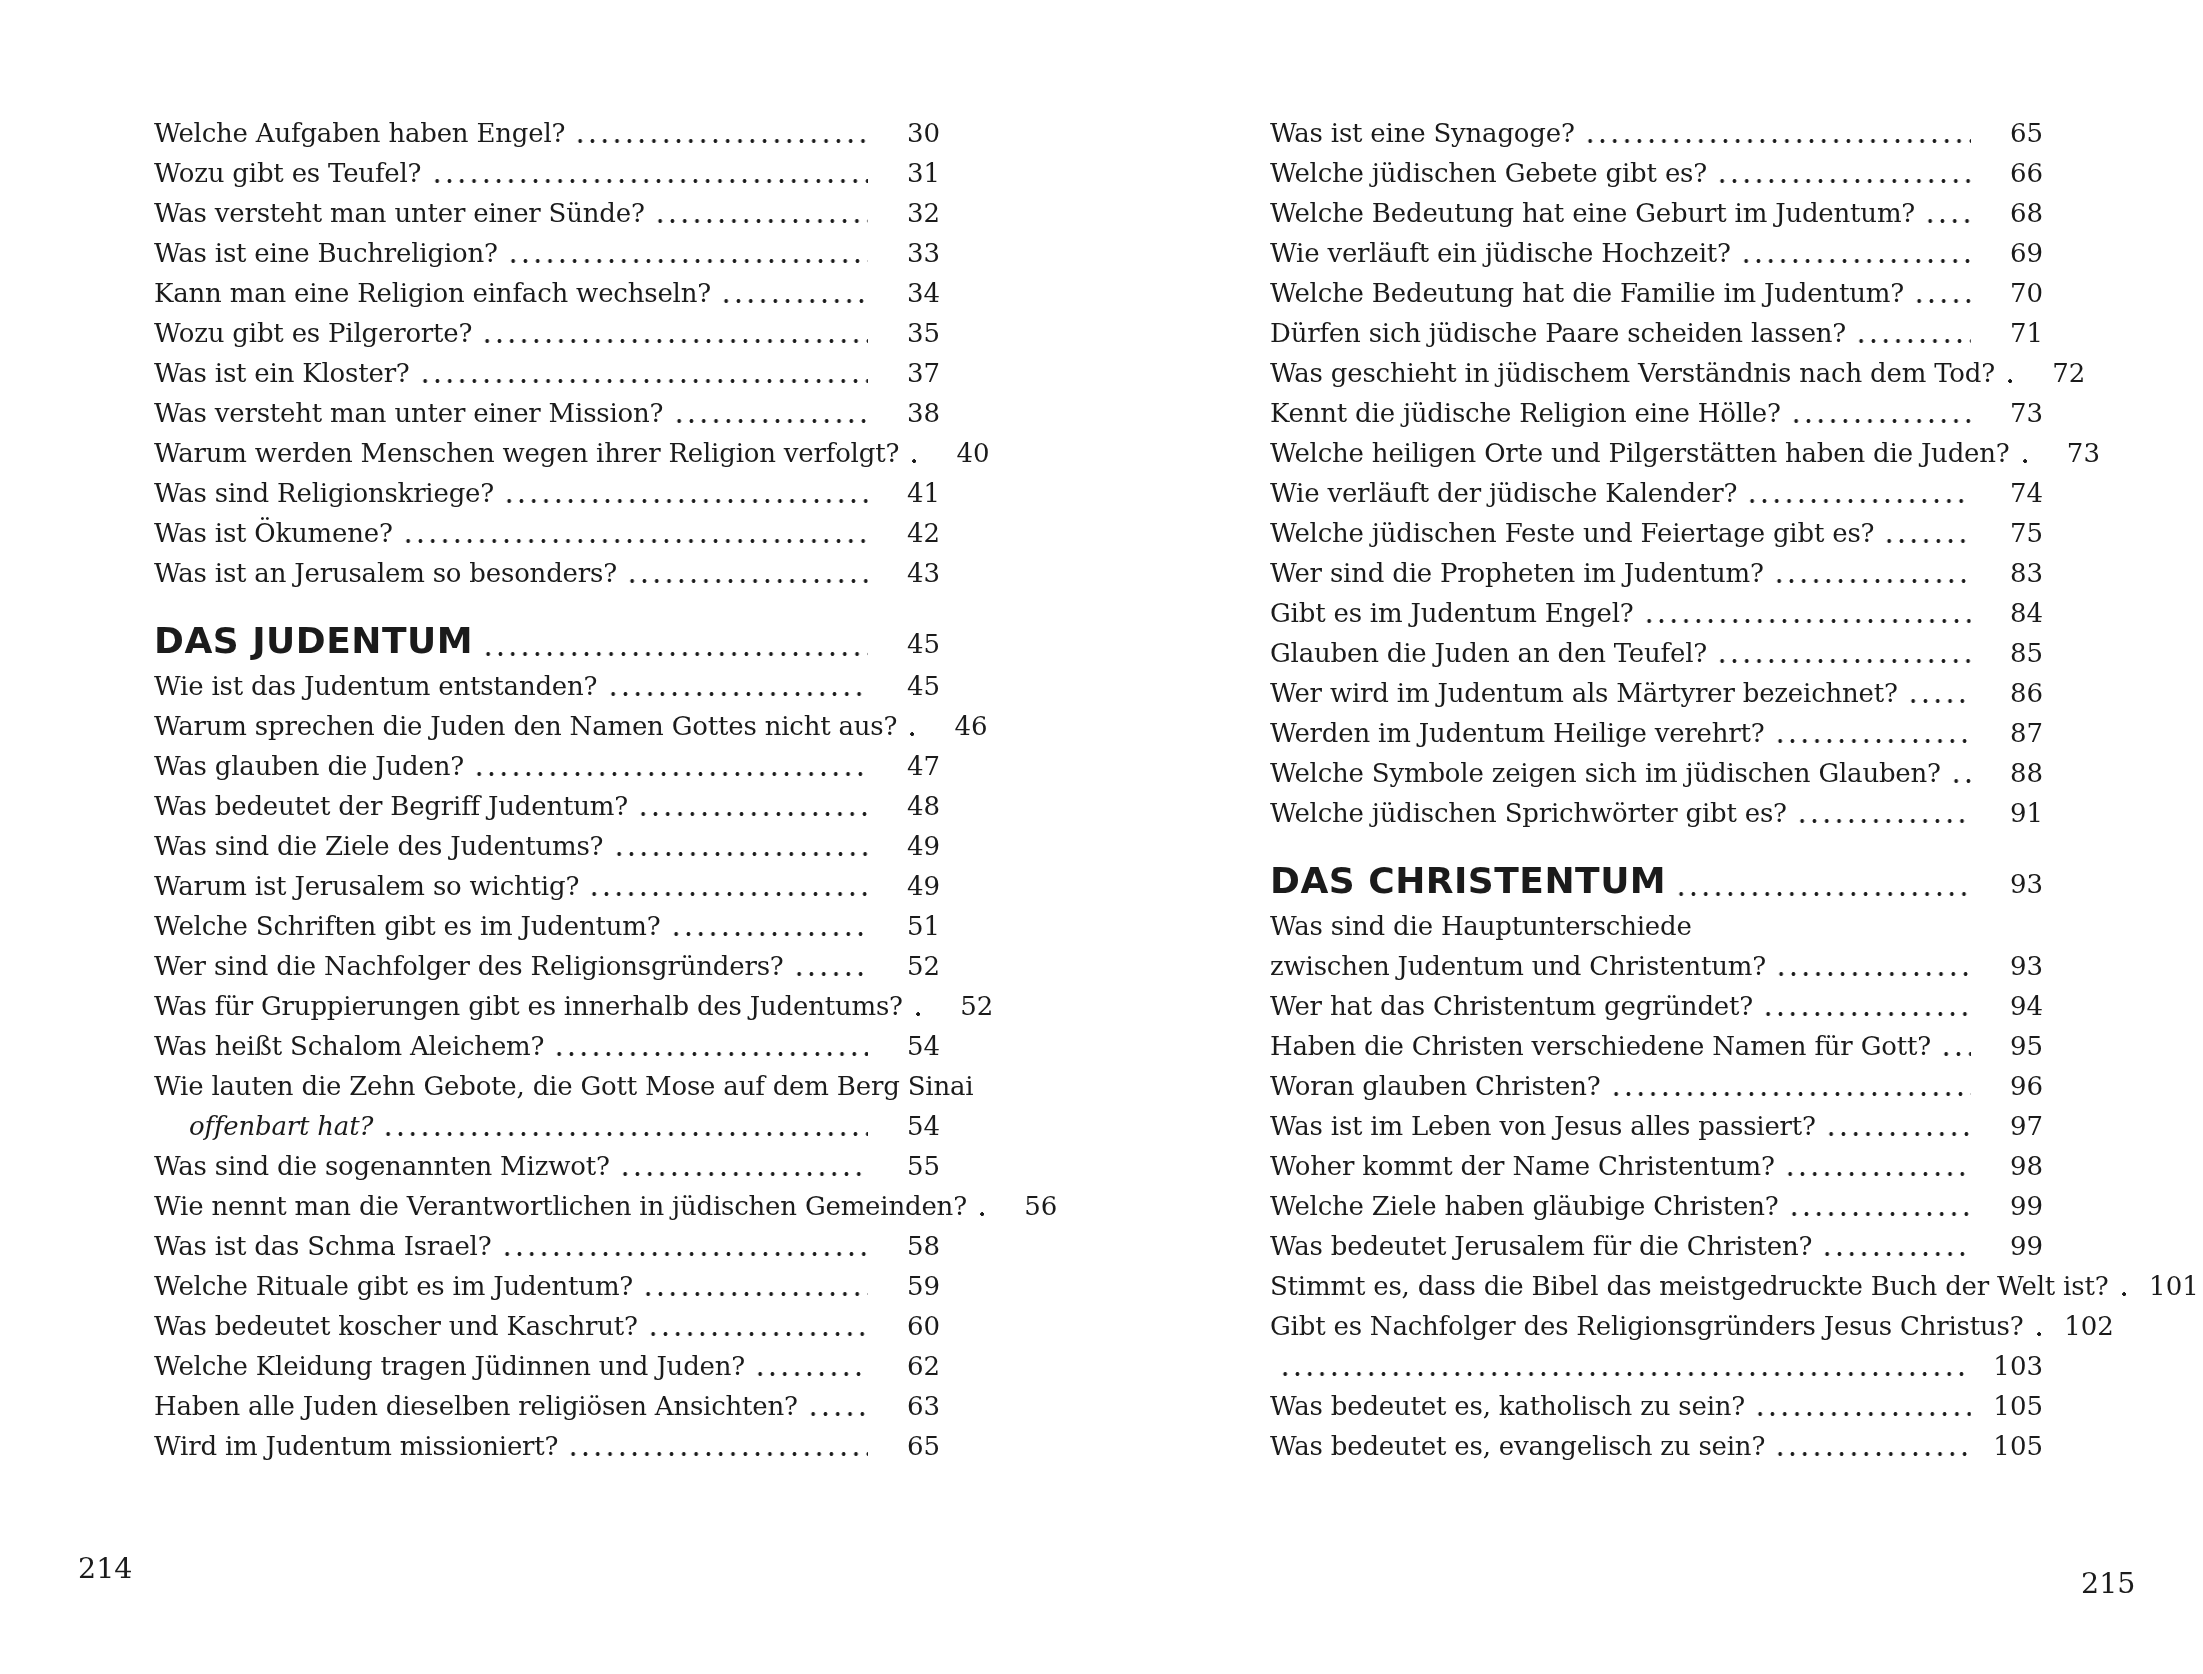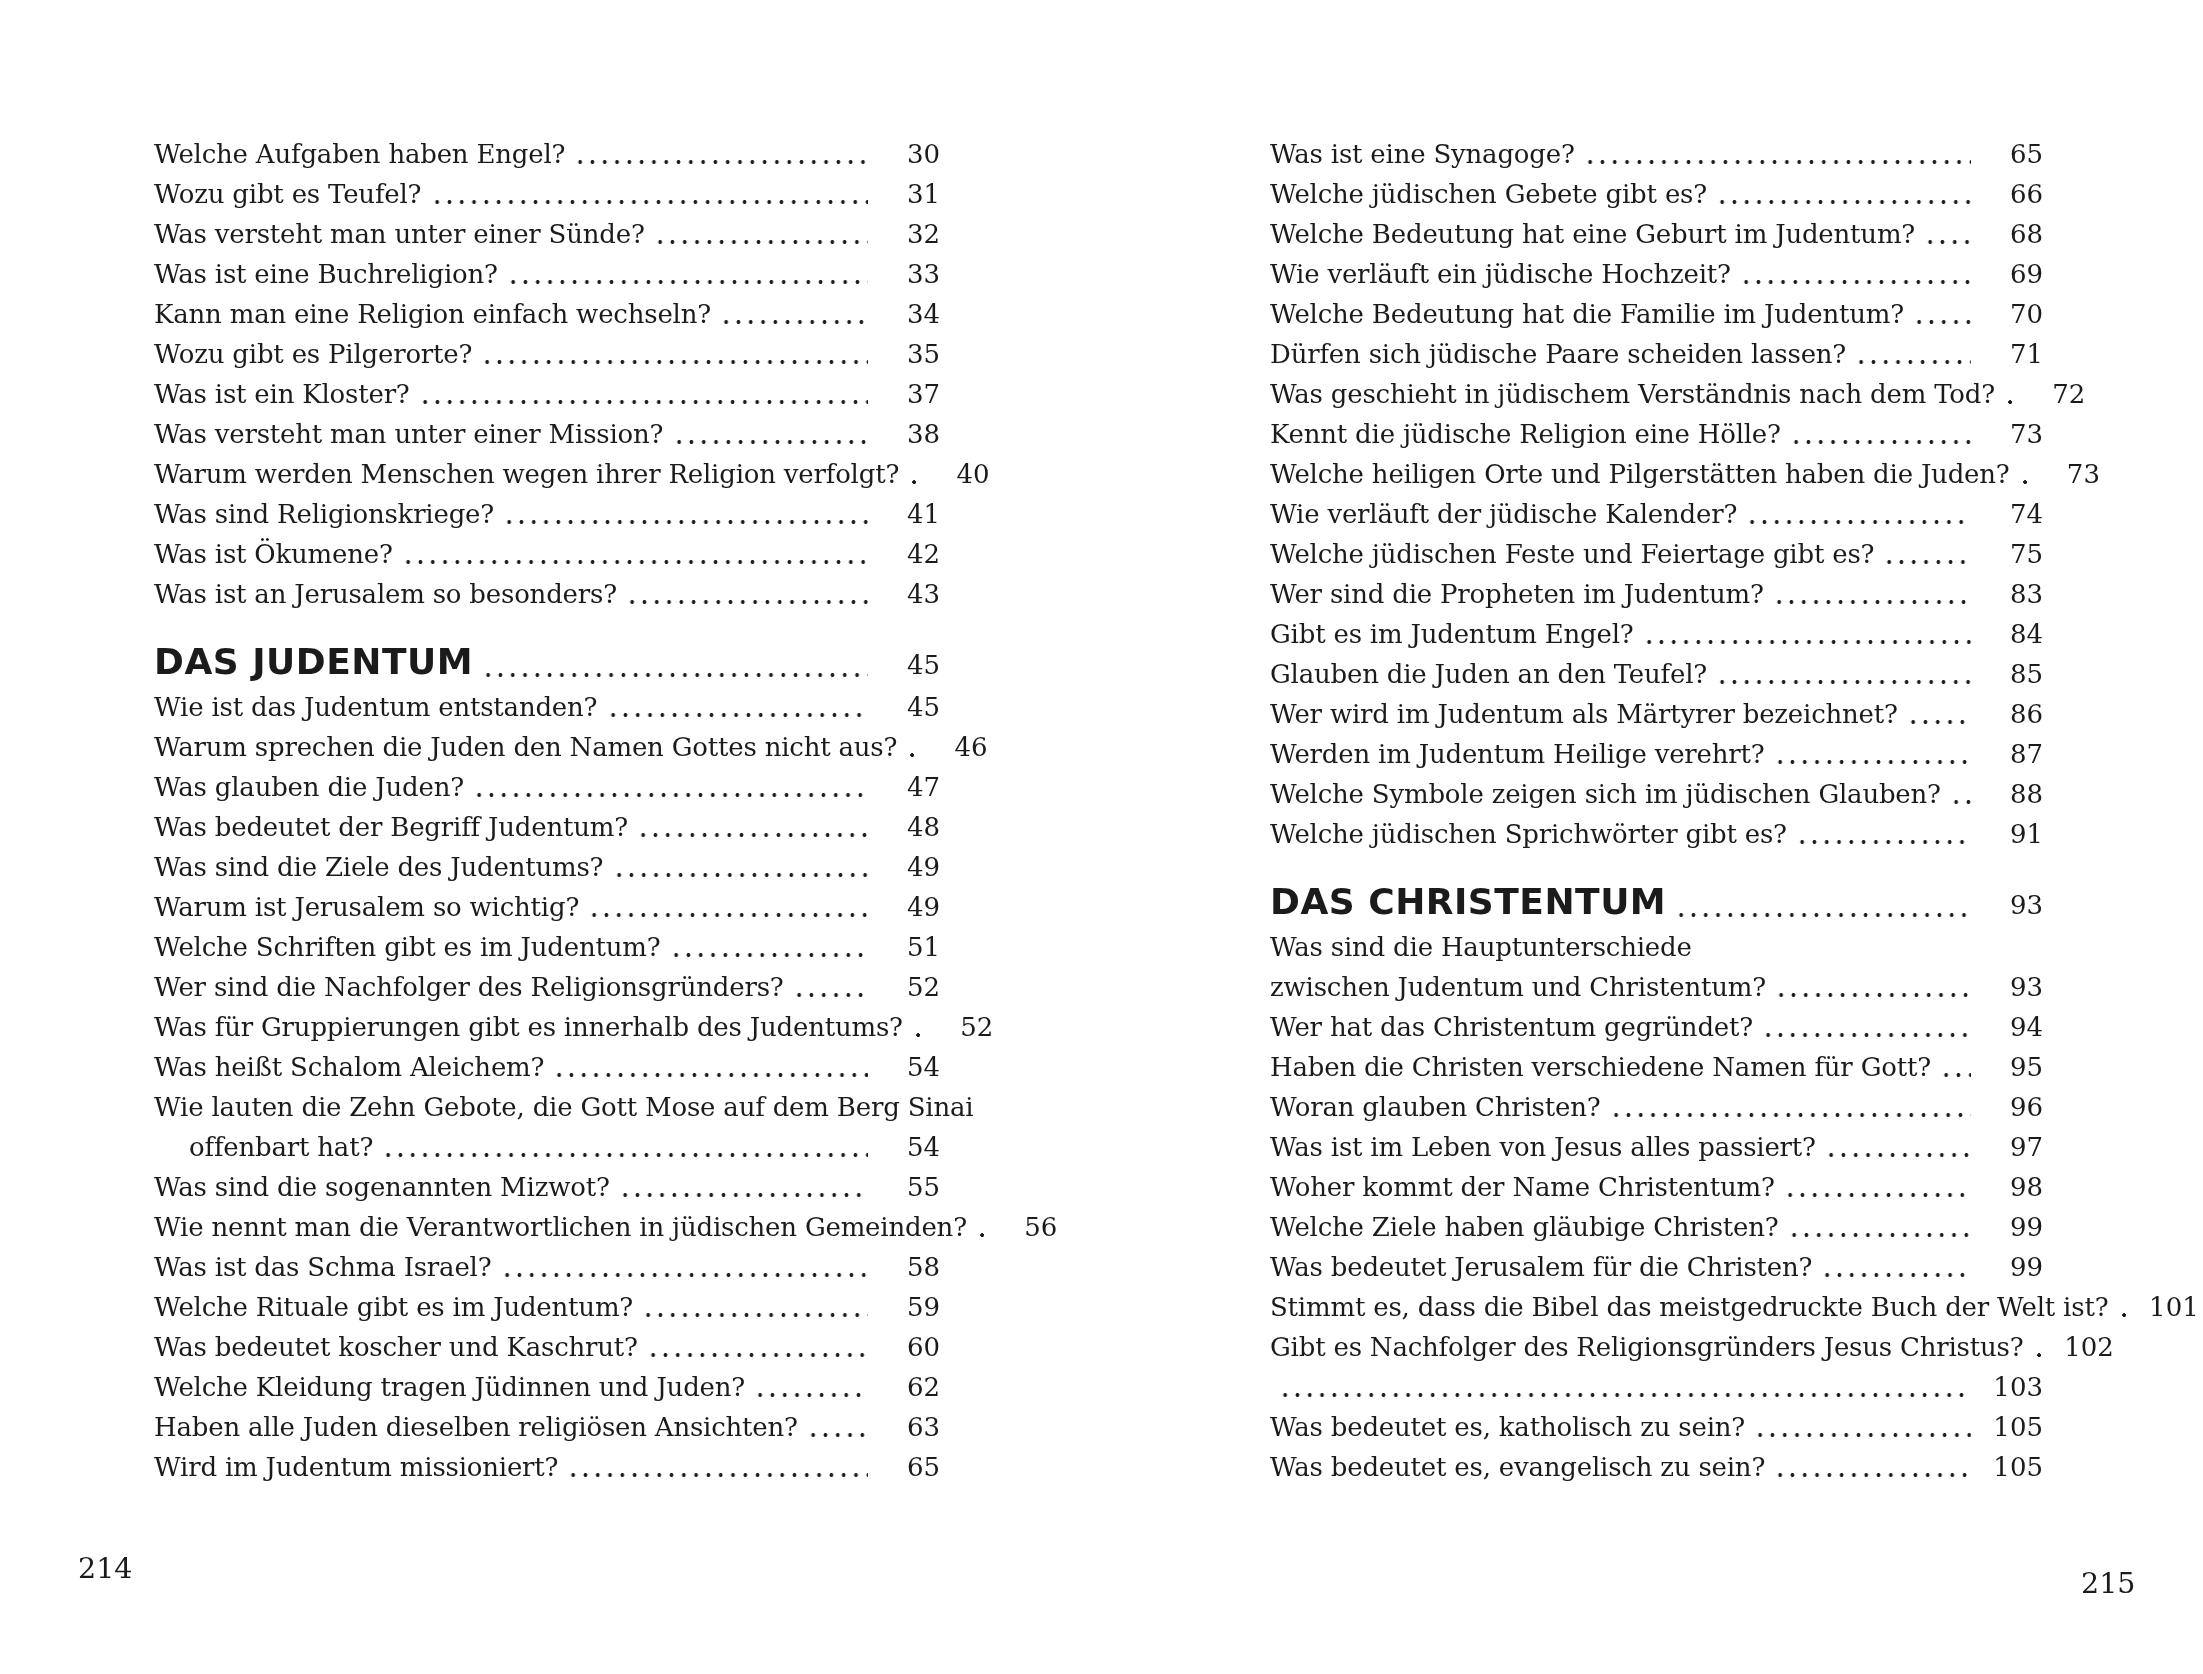--- a/index.html
+++ b/index.html
@@ -4,31 +4,31 @@
 <style>
   html,body{margin:0;padding:0;}
   body{
     width:2204px;height:1674px;
     background:#ffffff;
     position:relative;
     overflow:hidden;
     font-family:"DejaVu Serif","Liberation Serif",serif;
     color:#1b1b1b;
   }
-  .toc-col{position:absolute;top:134px;}
+  .toc-col{position:absolute;top:113px;}
   .col-left{left:154px;width:786px;}
   .col-right{left:1270px;width:773px;}
   .row{
     display:flex;align-items:baseline;
     height:40px;line-height:40px;
     font-size:26px;letter-spacing:-0.2px;
     white-space:nowrap;
   }
   .row .entry-text{flex:0 0 auto;}
-  .row.indent .entry-text{padding-left:35px;}
+  .row.indent .entry-text{padding-left:35px;font-style:italic;}
   .dots{
     flex:1 1 0;min-width:9.2px;align-self:stretch;
     margin:0 13px 0 9.2px;
     background-image:radial-gradient(circle,#1b1b1b 1.7px,rgba(0,0,0,0) 2.1px);
     background-size:12.3px 12.3px;
     background-repeat:repeat-x;
     background-position:left calc(100% - 5.5px);
   }
   .num{flex:0 0 auto;min-width:59px;text-align:right;font-size:26px;letter-spacing:0;}
   .heading-row{height:51px;line-height:51px;margin-top:22px;justify-content:center;}

